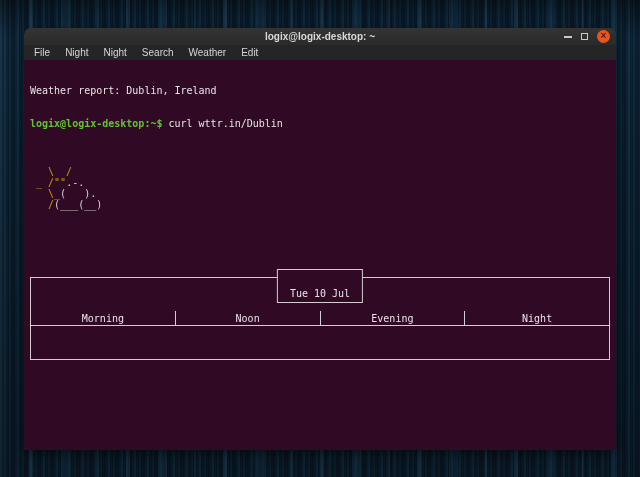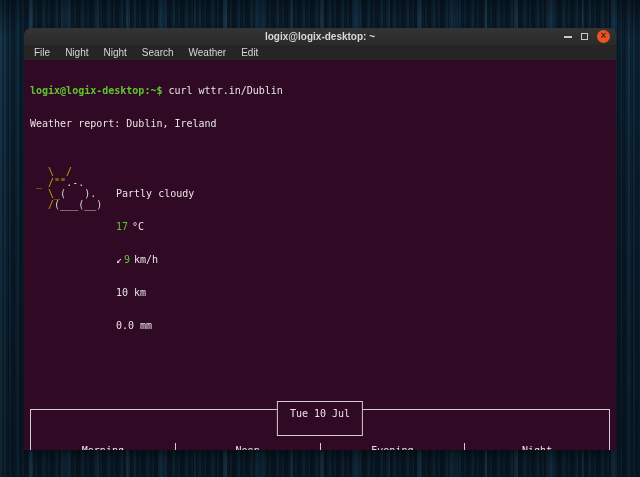--- a/index.html
+++ b/index.html
@@ -67,21 +67,21 @@
   .c-g{color:var(--grayart);}
   .sp{margin-left:4px;}
   .sps{margin-left:2px;}
   .current{display:flex;margin-top:4px;}
   .cart{width:86px;font-size:10px;line-height:11px;}
   .cinfo{font-size:10px;line-height:11px;}
   .ftable{position:relative;border:1px solid var(--border);margin-top:12px;}
   .datebox{
     position:absolute;top:-9px;left:50%;transform:translateX(-50%);
     border:1px solid var(--border);background:var(--termbg);
-    padding:4px 12px;height:35px;line-height:16px;z-index:2;white-space:nowrap;
+    padding:16px 12px;height:17px;line-height:16px;z-index:2;white-space:nowrap;
   }
   .thead{display:flex;border-bottom:1px solid var(--border);height:15px;}
   .hcell{flex:1;text-align:center;line-height:15px;border-right:1px solid var(--border);}
   .hcell:last-child{border-right:none;}
   .cart div{height:11px;white-space:pre;}
   .line{min-height:11px;}
 </style>
 </head>
 <body>
 
@@ -98,32 +98,25 @@
   <div class="menubar">
     <span>File</span>
     <span>Night</span>
     <span>Night</span>
     <span>Search</span>
     <span>Weather</span>
     <span>Edit</span>
   </div>
 
   <div class="term">
+    <div class="line c-w">Weather report: Dublin, Ireland</div>
     <div class="line"><span class="c-grnb">logix@logix-desktop:~$</span><span class="c-w"> curl wttr.in/Dublin</span></div>
-    <div class="line c-w">Weather report: Dublin, Ireland</div>
 
     <div class="current">
       <div class="cart"><div><span class="c-y">   \  /</span></div><div><span class="c-y"> _ /""</span><span class="c-g">.-.</span></div><div><span class="c-y">   \_</span><span class="c-g">(   ).</span></div><div><span class="c-y">   /</span><span class="c-g">(___(__)</span></div><div><span class="c-w"></span></div></div>
-      <div class="cinfo">
-        <div class="c-w">Partly cloudy</div>
-        <div><span class="c-grn">17</span><span class="c-w sp">°C</span></div>
-        <div><span class="c-w">↙</span><span class="c-grn sps">9</span><span class="c-w sp">km/h</span></div>
-        <div class="c-w">10 km</div>
-        <div class="c-w">0.0 mm</div>
-      </div>
     </div>
 
     
     <div class="ftable">
       <div class="datebox c-w">Tue 10 Jul</div>
       <div class="thead">
         <div class="hcell c-w">Morning</div>
         <div class="hcell c-w">Noon</div>
         <div class="hcell c-w">Evening</div>
         <div class="hcell c-w">Night</div>

